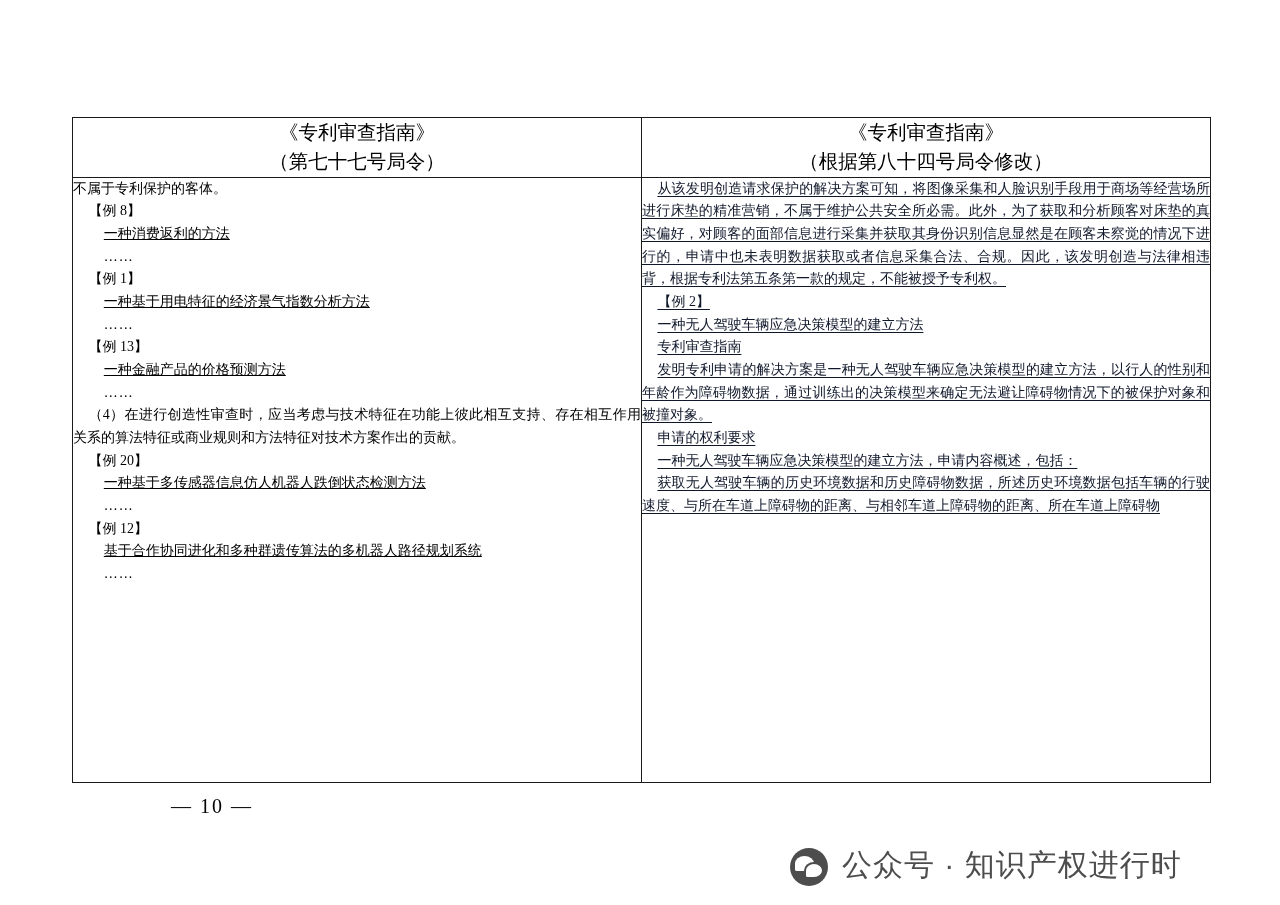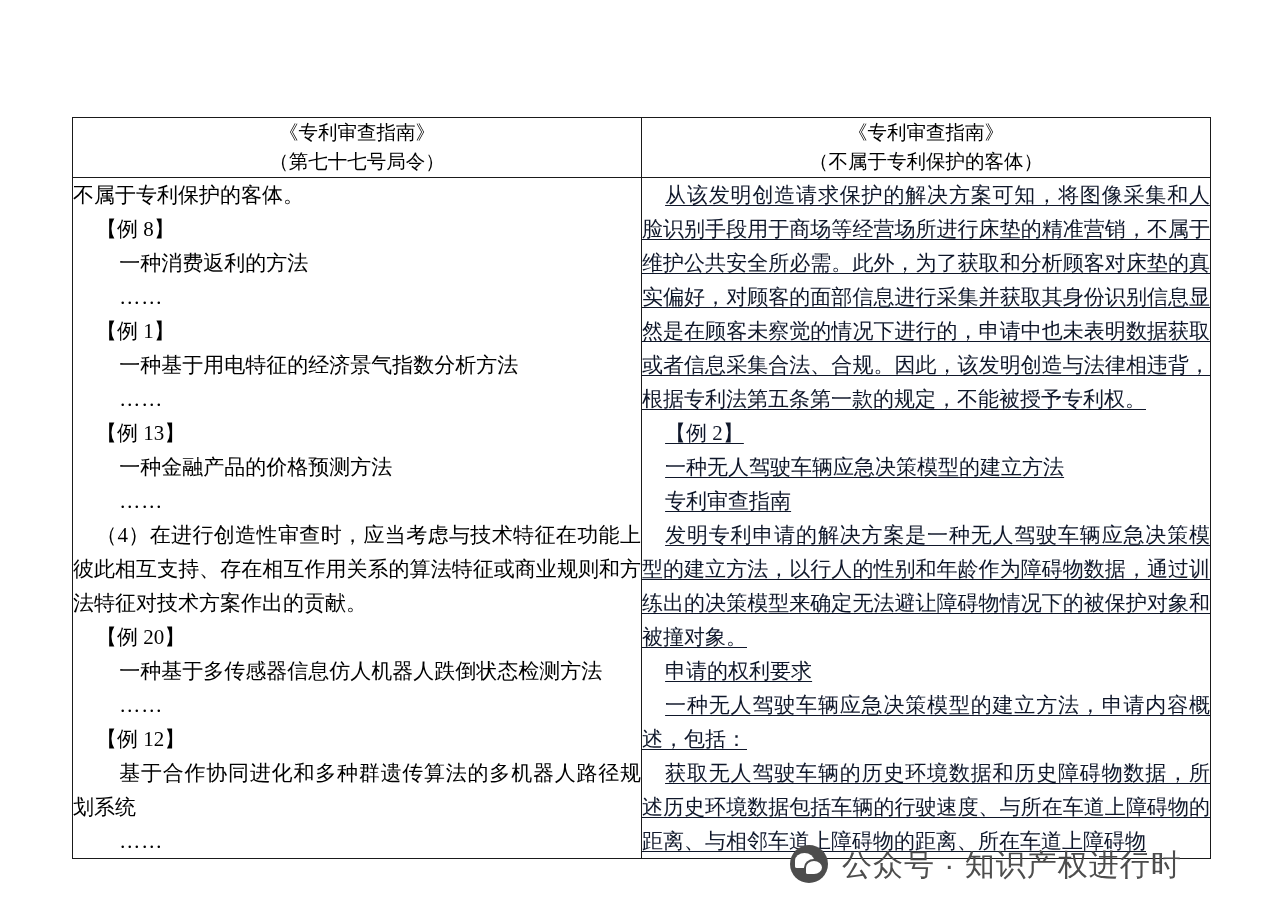--- a/index.html
+++ b/index.html
@@ -40,36 +40,36 @@
   .head-cell {
     text-align: center;
     padding: 8px 10px 10px 10px;
     font-size: 19.5px;
     line-height: 1.5;
   }
   .head-line { display: block; }
 
   .body-cell {
     padding: 8px 12px 6px 12px;
-    font-size: 21px;
+    font-size: 14px;
     line-height: 1.62;
     height: 604px;
     margin-top: 20px;
   }
   .body-cell.right {
     color: #0f172a;
   }
 
   p.para {
     margin: 0;
     text-align: justify;
     text-justify: inter-ideograph;
   }
   p.indent1 { text-indent: 1.1em; }
-  p.indent2 { text-indent: 2.2em; }
+  p.indent2 { text-indent: 2.2em; text-decoration: underline; }
   p.noindent { text-indent: 0; }
   p.dots {
     text-indent: 2.2em;
     letter-spacing: 1px;
   }
   .u {
     text-decoration: underline;
     text-decoration-thickness: 1px;
     text-underline-offset: 3px;
   }
@@ -80,21 +80,21 @@
     width: 280px;
     text-align: center;
     font-size: 20px;
     letter-spacing: 2px;
   }
   .watermark {
     position: absolute;
     left: 790px;
     top: 845px;
     display: flex;
-    align-items: flex-start;
+    align-items: flex-end;
     gap: 14px;
     color: #4d4d4d;
     font-size: 30px;
     font-family: "Liberation Sans", sans-serif;
     letter-spacing: 1px;
   }
   .wechat-badge {
     width: 38px;
     height: 38px;
     border-radius: 50%;
@@ -127,21 +127,21 @@
 
   <table class="doc-table">
     <tbody>
       <tr>
         <td class="col-left head-cell">
           <span class="head-line">《专利审查指南》</span>
           <span class="head-line">（第七十七号局令）</span>
         </td>
         <td class="col-right head-cell">
           <span class="head-line">《专利审查指南》</span>
-          <span class="head-line">（不属于专利保护的客体）</span>
+          <span class="head-line">（根据第八十四号局令修改）</span>
         </td>
       </tr>
       <tr>
         <td class="col-left body-cell">
           <p class="para noindent">不属于专利保护的客体。</p>
           <p class="para indent1">【例 8】</p>
           <p class="para indent2">一种消费返利的方法</p>
           <p class="para dots">……</p>
           <p class="para indent1">【例 1】</p>
           <p class="para indent2">一种基于用电特征的经济景气指数分析方法</p>
@@ -164,19 +164,20 @@
           <p class="para indent1 u">专利审查指南</p>
           <p class="para indent1 u">发明专利申请的解决方案是一种无人驾驶车辆应急决策模型的建立方法，以行人的性别和年龄作为障碍物数据，通过训练出的决策模型来确定无法避让障碍物情况下的被保护对象和被撞对象。</p>
           <p class="para indent1 u">申请的权利要求</p>
           <p class="para indent1 u">一种无人驾驶车辆应急决策模型的建立方法，申请内容概述，包括：</p>
           <p class="para indent1 u">获取无人驾驶车辆的历史环境数据和历史障碍物数据，所述历史环境数据包括车辆的行驶速度、与所在车道上障碍物的距离、与相邻车道上障碍物的距离、所在车道上障碍物</p>
         </td>
       </tr>
     </tbody>
   </table>
 
+  <div class="page-number">— 10 —</div>
 
   <div class="watermark">
     <span class="wechat-badge"></span>
     <span>公众号 · 知识产权进行时</span>
   </div>
 
 </div>
 
 </body></html>

